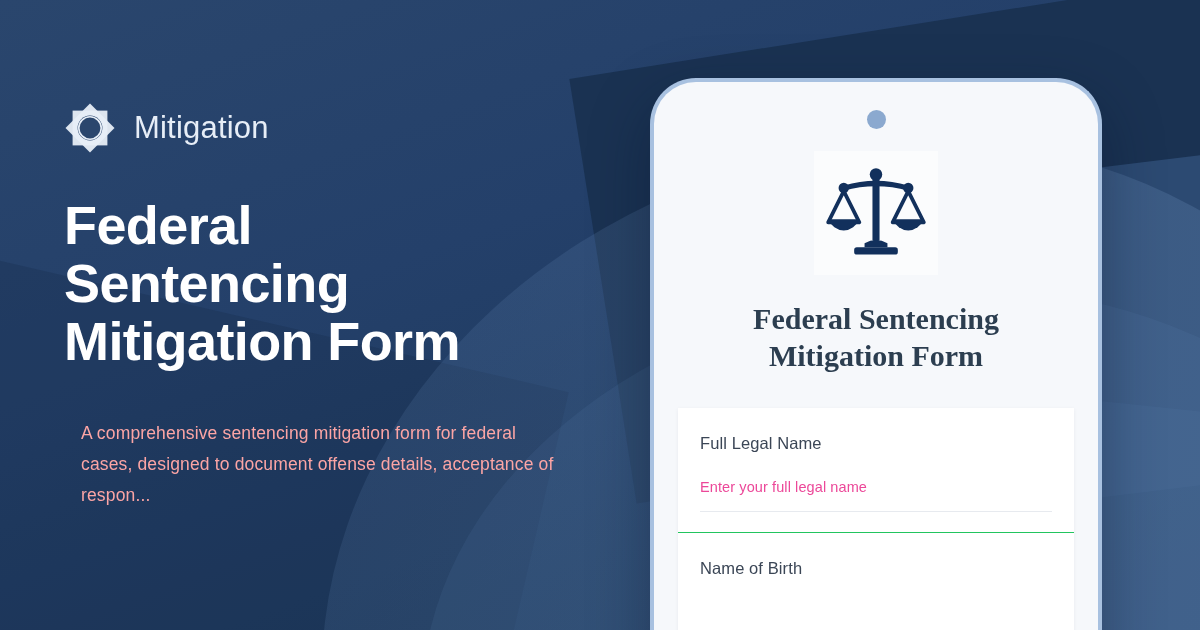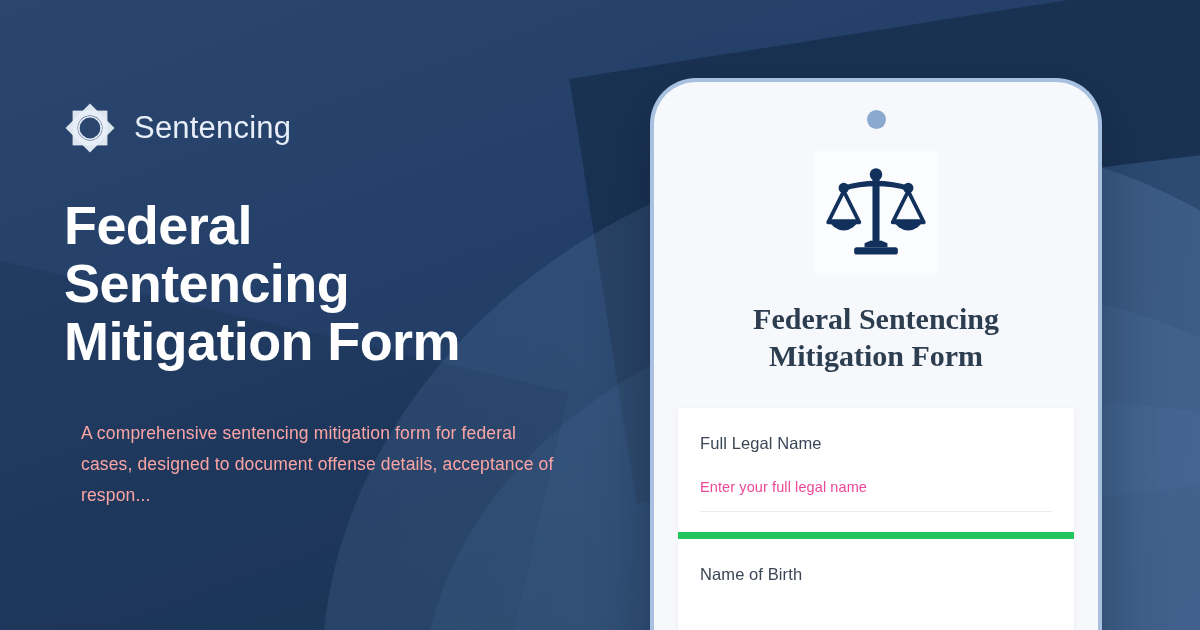--- a/index.html
+++ b/index.html
@@ -151,21 +151,21 @@
     text-align: center;
     margin: 26px 30px 0 30px;
   }
   .form-card {
     background: #ffffff;
     margin: 34px 24px 0 24px;
     box-shadow: 0 1px 4px rgba(20,40,70,.06);
   }
   .field {
     padding: 26px 22px 20px 22px;
-    border-bottom: 7px solid #22c55e;
+    border-bottom: 1px solid #22c55e;
   }
   .field:last-child { border-bottom: none; }
   .field-label {
     font-size: 16.5px;
     color: #3b4656;
     margin-bottom: 26px;
     letter-spacing: .1px;
   }
   .field-input {
     font-size: 14.5px;
@@ -200,21 +200,21 @@
             <rect x="8.6" y="8.6" width="34.8" height="34.8"></rect>
           </g>
           <g fill="#2a466d">
             <circle cx="26" cy="26" r="12.4"></circle>
           </g>
           <g fill="none" stroke="#e7eef7" stroke-width="1.6">
             <circle cx="26" cy="26" r="11.2"></circle>
           </g>
         </svg>
       </span>
-      <span class="brand-name">Sentencing</span>
+      <span class="brand-name">Mitigation</span>
     </div>
 
     <h1 class="headline">Federal Sentencing Mitigation Form</h1>
     <p class="subcopy">A comprehensive sentencing mitigation form for federal cases, designed to document offense details, acceptance of respon...</p>
 
   </div>
 
   <div class="phone">
 
     <div class="phone-camera"></div>

